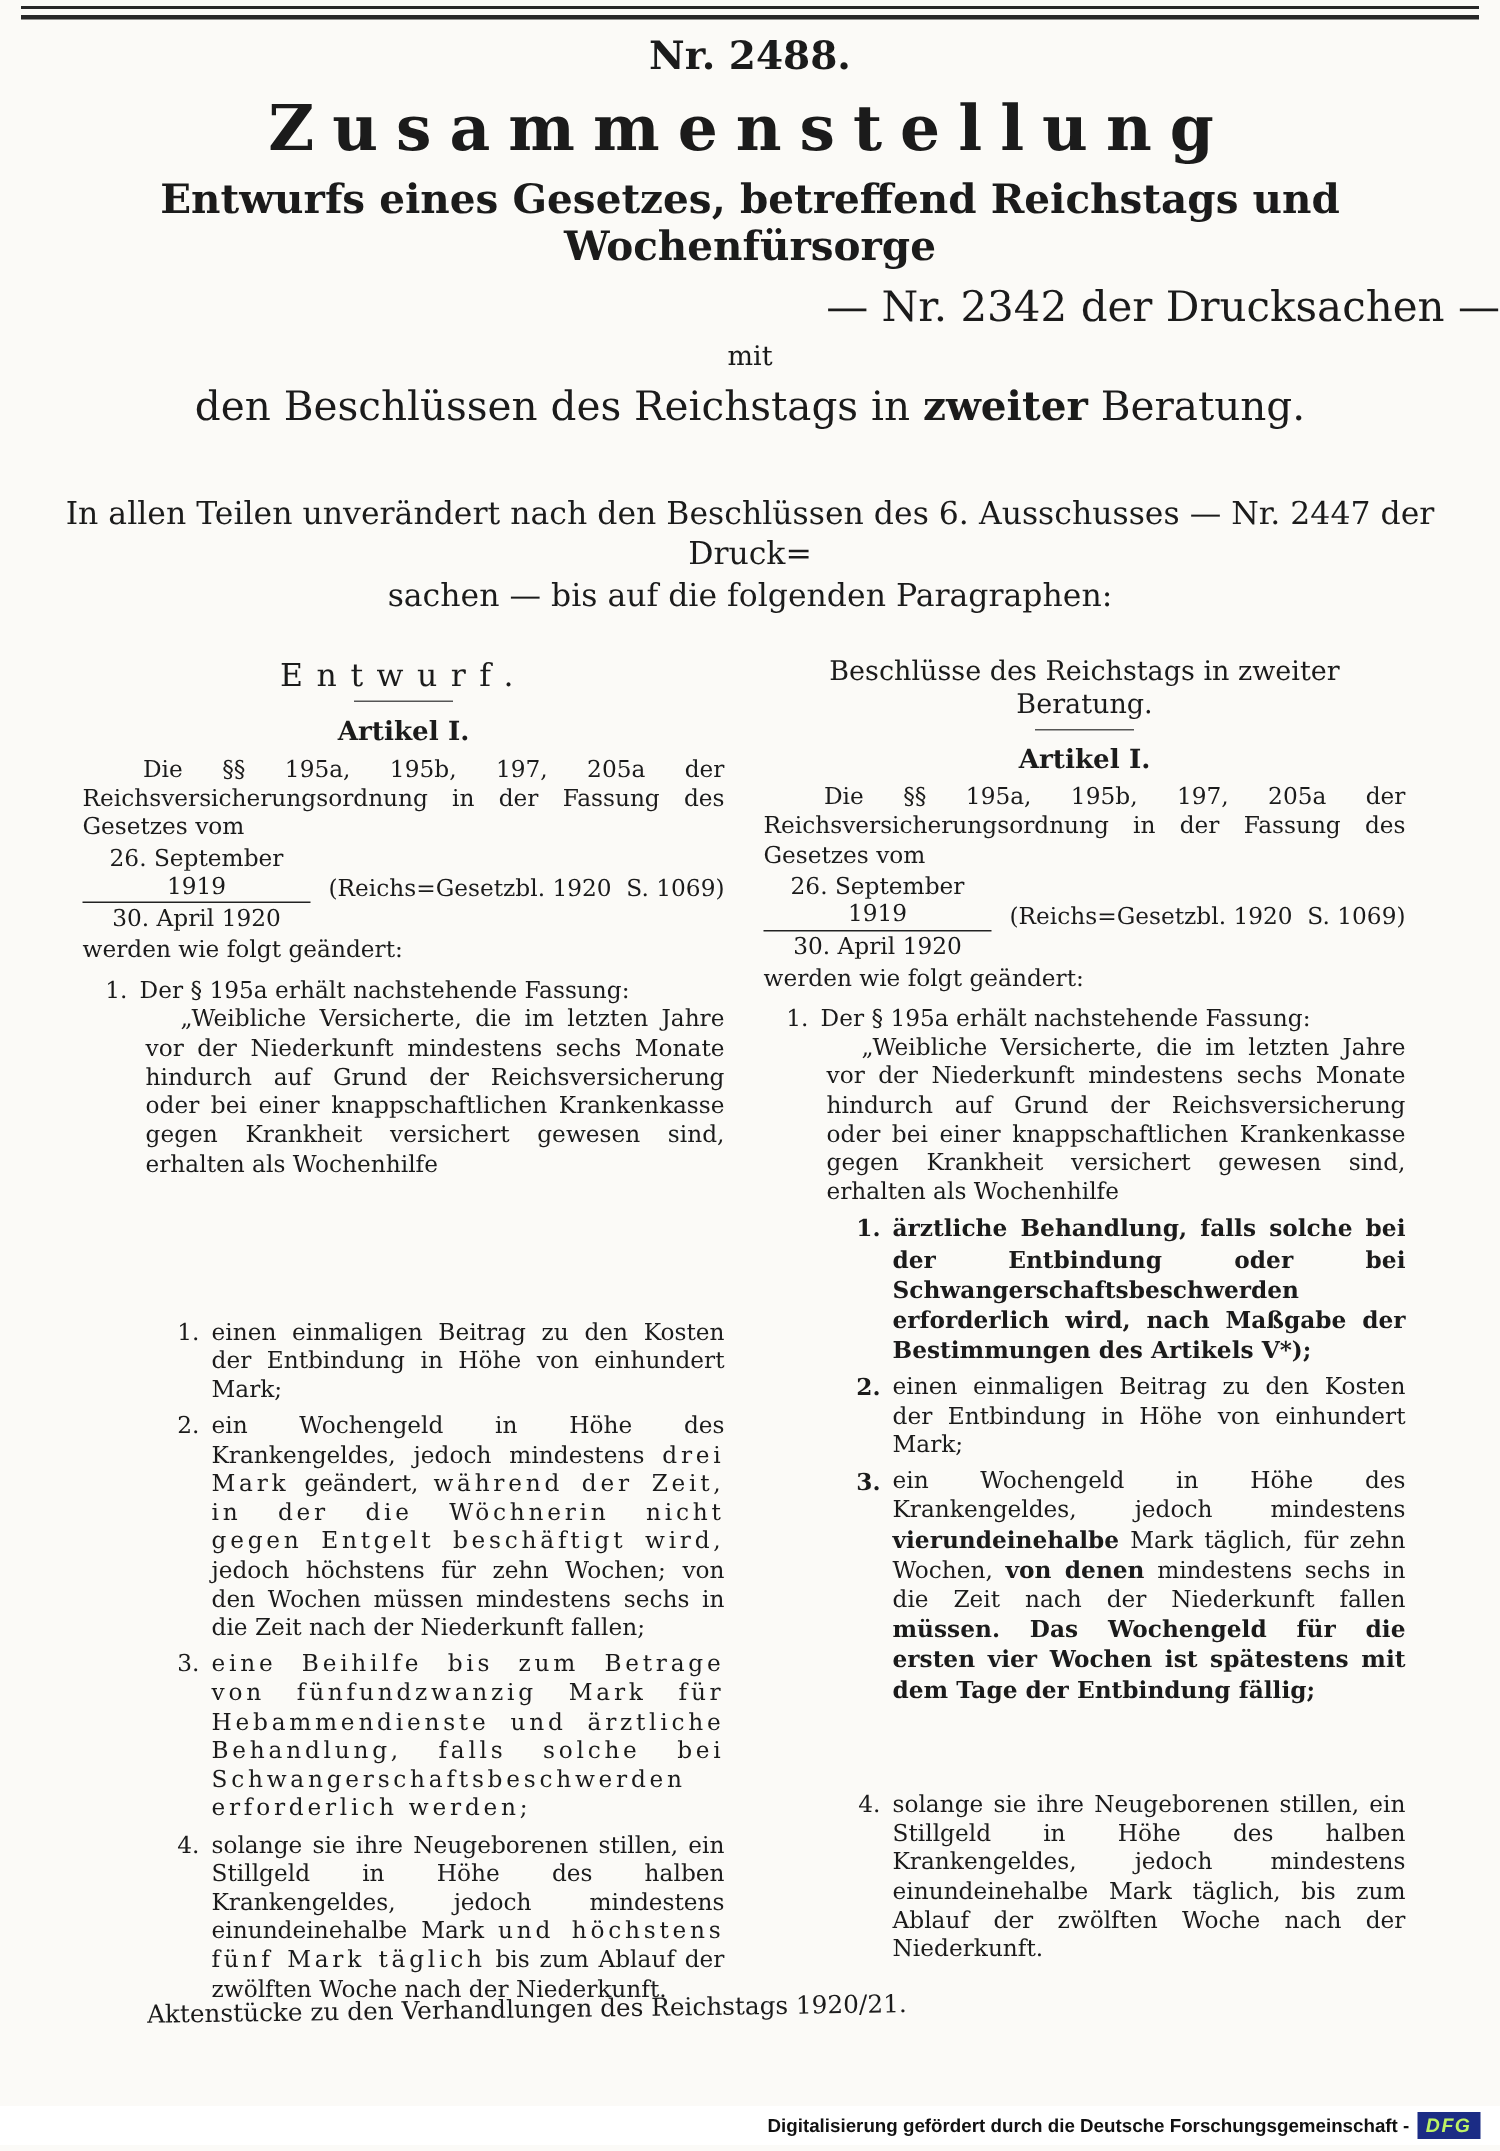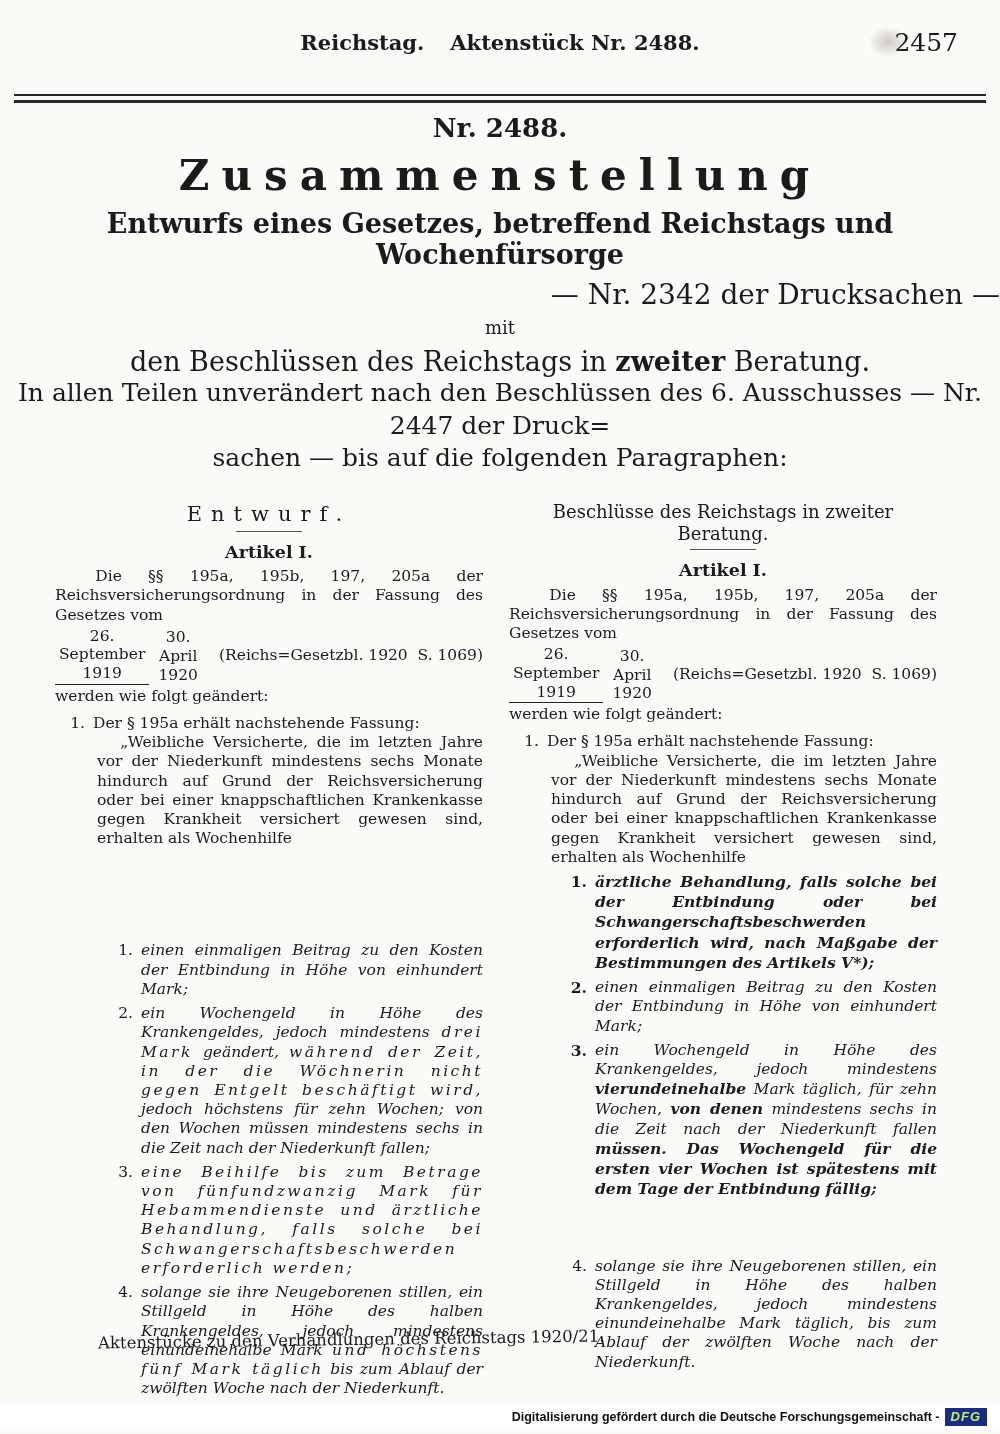--- a/index.html
+++ b/index.html
@@ -24,70 +24,63 @@
     opacity:.45;filter:blur(1px);}
   
   .docnum{text-align:center;font-size:26px;font-weight:bold;margin-top:10px;}
   .title{text-align:center;font-size:42px;font-weight:bold;letter-spacing:12px;margin-top:8px;}
   .t-small{text-align:center;font-size:18px;margin-top:6px;}
   .t-subject{text-align:center;font-size:27px;font-weight:bold;margin-top:8px;}
   .t-druck{text-align:right;font-size:28px;margin-top:8px;}
   .t-beschluss{text-align:center;font-size:27px;margin-top:8px;}
   .t-beschluss .b{font-weight:bold;}
   
-  .intro{text-align:center;font-size:25px;line-height:1.3;}
+  .intro{margin-top:42px;text-align:center;font-size:21px;line-height:1.3;}
   
   .cols{display:flex;gap:26px;padding:26px 60px 0 55px;}
   .col{width:428px;font-size:15.5px;line-height:1.24;}
   .col-heading{text-align:center;font-size:21px;margin-bottom:4px;}
   .col-heading.spread{letter-spacing:9px;}
   .col-heading.right-h{font-size:18px;}
   .heading-rule{width:66px;margin:2px auto 10px auto;border-top:1.5px solid #555;}
   .artikel{text-align:center;font-weight:bold;font-size:17.5px;margin:10px 0 4px 0;}
   .p-just{text-align:justify;}
   .p-indent{text-indent:2.6em;}
   .fraction-row{display:flex;align-items:center;gap:12px;margin:2px 0;}
-  .fraction{display:inline-flex;flex-direction:row;text-align:center;line-height:1.2;align-items:center;}
+  .fraction{display:inline-flex;flex-direction:column;text-align:center;line-height:1.2;align-items:center;}
   .fraction .num{border-bottom:1.5px solid #222;padding:0 4px 1px 4px;}
   .fraction .den{padding:1px 4px 0 4px;}
   
   .o-item{display:flex;margin-top:8px;}
   .o-num{width:30px;text-align:right;flex:none;padding-right:8px;}
   .o-body{flex:1;}
   .quote{margin-left:4px;text-indent:1.5em;text-align:justify;}
   .inner{margin-left:16px;}
   .i-item{display:flex;margin-top:5px;}
   .i-num{width:24px;text-align:right;flex:none;padding-right:8px;}
-  .i-text{flex:1;text-align:justify;font-style:italic;}
+  .i-text{flex:1;text-align:justify;}
   .numb{font-weight:bold;}
   .b{font-weight:bold;}
   .sp{letter-spacing:2.5px;}
   .spacer-left{height:88px;}
   .spacer-right{height:52px;}
   
   .footer-akten{position:absolute;left:98px;top:1330px;font-size:16.5px;transform:rotate(-0.8deg);}
   .dfg-bar{position:absolute;left:0;right:0;bottom:4px;height:26px;background:#ffffff;
     display:flex;justify-content:flex-end;align-items:center;padding-right:13px;box-sizing:border-box;
     font-family:"Liberation Sans", sans-serif;}
   .dfg-text{font-size:12.5px;font-weight:bold;color:#111;margin-right:5px;}
   .dfg-logo{background:#1b2c85;color:#bef264;font-weight:bold;font-style:italic;
     font-size:13px;letter-spacing:1px;padding:2px 6px 3px 6px;line-height:1;}
 </style>
 </head>
 <body>
 
 <div class="page">
 
-  <div class="hdr">
-    <div class="hdr-center">
-      <span>Reichstag.</span><span class="gap"></span><span>Aktenstück Nr. 2488.</span>
-    </div>
-    <div class="hdr-page">2457</div>
-    <div class="smudge"></div>
-  </div>
   <div class="double-rule"></div>
 
   <div class="docnum">Nr. 2488.</div>
   <div class="title">Zusammenstellung</div>
   <div class="t-subject">Entwurfs eines Gesetzes, betreffend Reichstags und Wochenfürsorge</div>
   <div class="t-druck">— Nr. 2342 der Drucksachen —</div>
   <div class="t-small">mit</div>
   <div class="t-beschluss"><span>den Beschlüssen des Reichstags in </span><span class="b">zweiter</span><span> Beratung.</span></div>
 
   <div class="intro">

